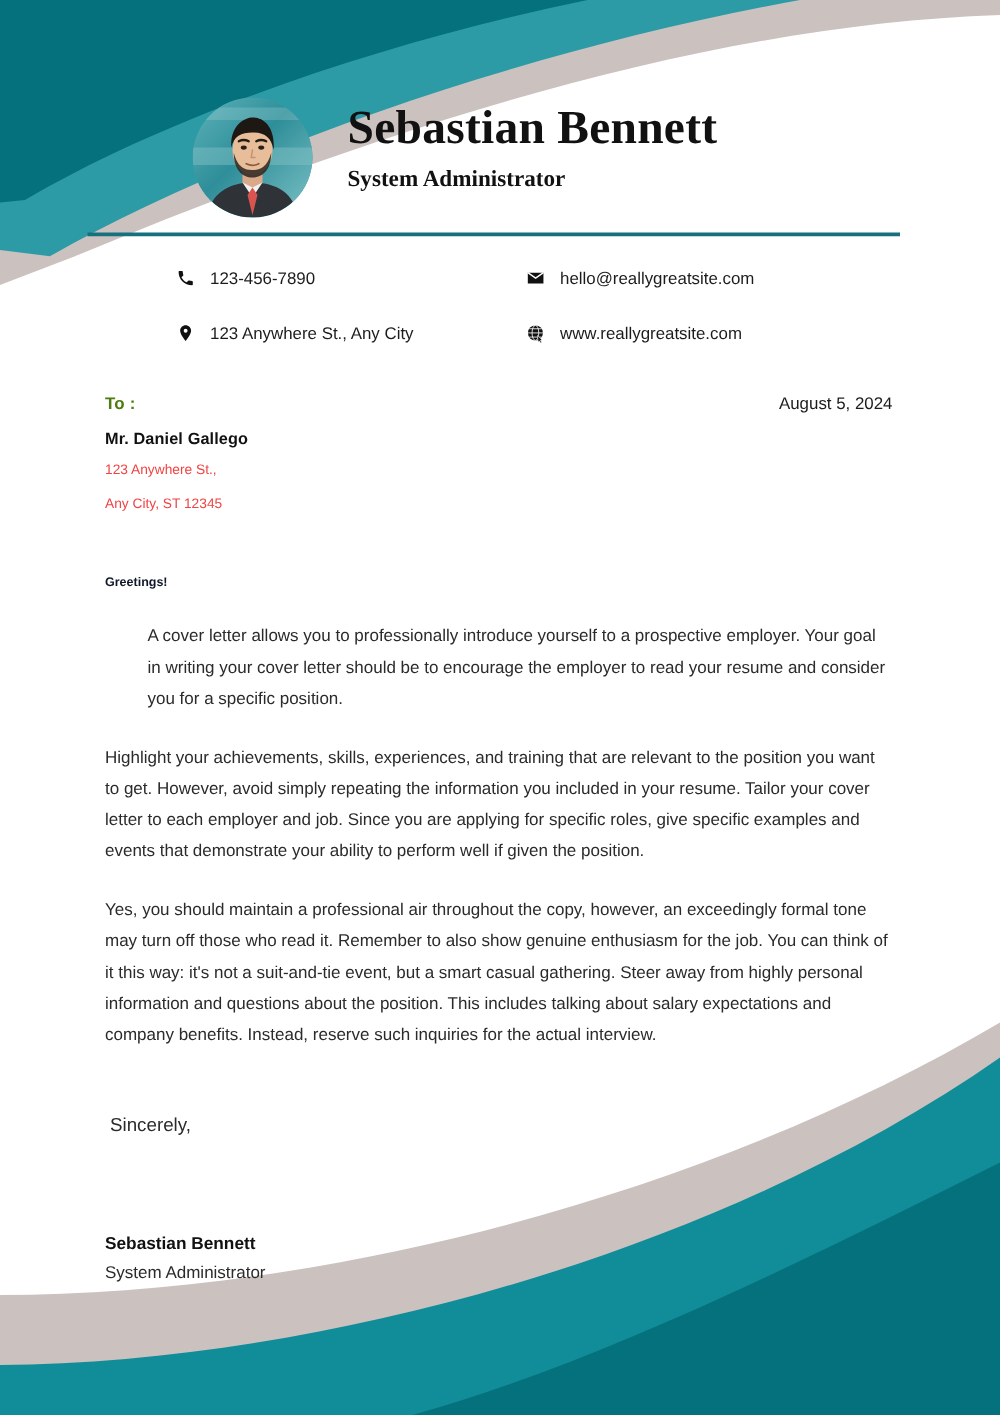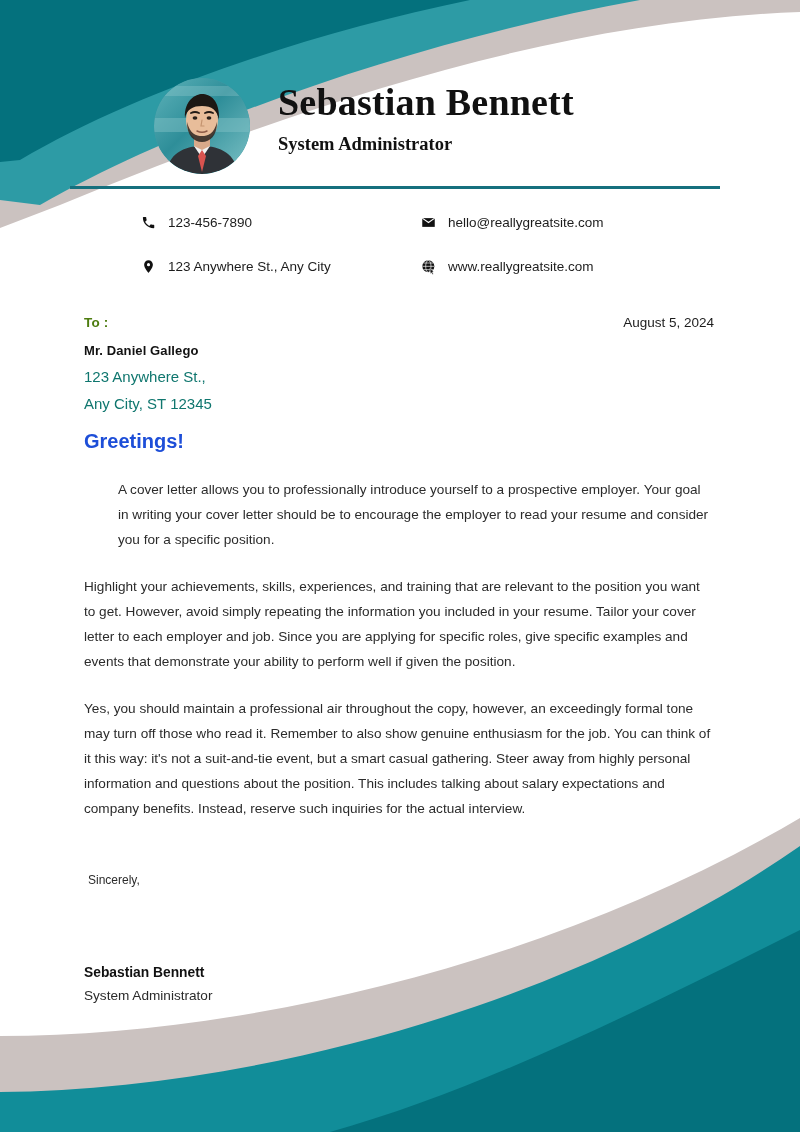--- a/index.html
+++ b/index.html
@@ -131,41 +131,41 @@
     color: #1c1c1c;
   }
   .recipient-name {
     font-size: 13px;
     font-weight: bold;
     color: #111111;
     margin-top: 13px;
     letter-spacing: 0.1px;
   }
   .recipient-line {
-    font-size: 15px;
-    color: #0f766e;
+    font-size: 11px;
+    color: #ef4444;
     margin-top: 10px;
     line-height: 17px;
   }
   .greeting {
-    font-size: 20px;
-    font-weight: bold;
-    color: #1d4ed8;
-    margin-top: 18px;
+    font-size: 10px;
+    font-weight: bold;
+    color: #0f172a;
+    margin-top: 49px;
   }
   .para {
     font-size: 13.6px;
     line-height: 25px;
     color: #2b2b2b;
     margin-top: 22px;
     text-align: left;
   }
   .para:first-of-type { margin-top: 24px; margin-left: 34px; }
   .sign-off {
-    font-size: 12px;
+    font-size: 15px;
     color: #2b2b2b;
     margin-top: 52px;
     padding-left: 4px;
   }
   .sig-name {
     font-size: 13.8px;
     font-weight: bold;
     color: #111111;
     margin-top: 78px;
   }

